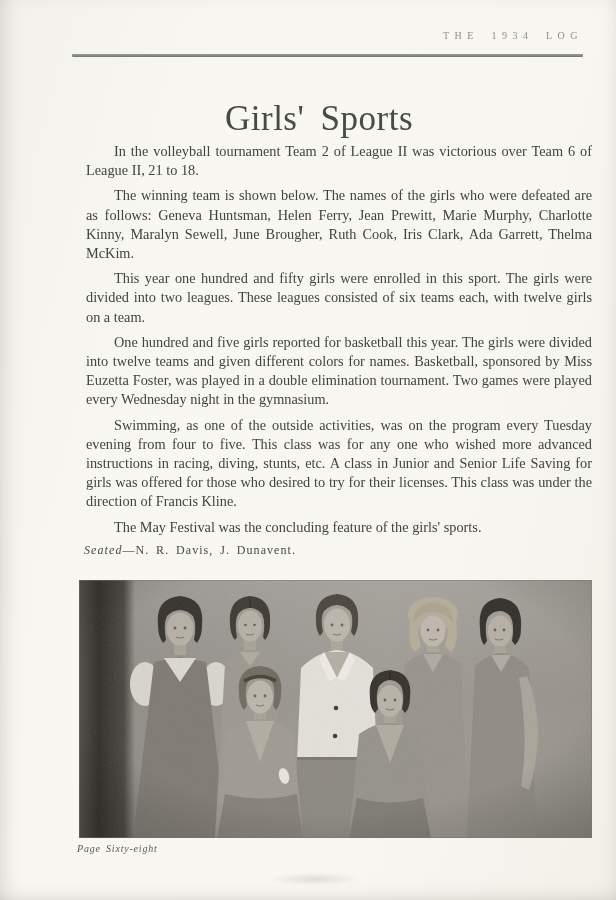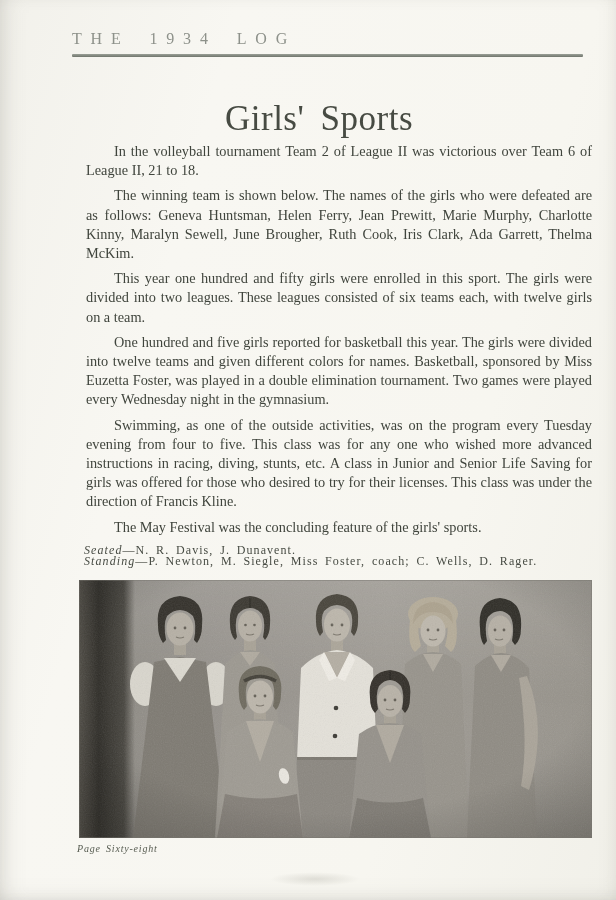--- a/index.html
+++ b/index.html
@@ -15,22 +15,22 @@
     background: linear-gradient(105deg, #f2f1eb 0%, #f8f7f2 28%, #f7f6f0 70%, #f1f0e9 100%);
     box-shadow: inset 16px 0 26px -18px rgba(120,118,108,0.35),
                 inset -10px 0 22px -16px rgba(128,126,116,0.28),
                 inset 0 -14px 24px -18px rgba(120,118,108,0.25);
     overflow: hidden;
     font-family: "Liberation Serif", serif;
   }
   .journal-header {
     position: absolute;
     top: 30px; left: 72px; width: 511px;
-    text-align: left;
-    font-size: 16px;
+    text-align: right;
+    font-size: 10px;
     letter-spacing: 0.55em;
     word-spacing: 0.45em;
     color: #8d918a;
   }
   .header-rule {
     position: absolute;
     top: 54px; left: 72px; width: 511px; height: 3px;
     background: linear-gradient(#9aa097, #70756c);
     border-radius: 1px;
   }
@@ -101,21 +101,20 @@
     <p>In the volleyball tournament Team 2 of League II was victorious over Team 6 of League II, 21 to 18.</p>
     <p>The winning team is shown below. The names of the girls who were defeated are as follows: Geneva Huntsman, Helen Ferry, Jean Prewitt, Marie Murphy, Charlotte Kinny, Maralyn Sewell, June Brougher, Ruth Cook, Iris Clark, Ada Garrett, Thelma McKim.</p>
     <p>This year one hundred and fifty girls were enrolled in this sport. The girls were divided into two leagues. These leagues consisted of six teams each, with twelve girls on a team.</p>
     <p>One hundred and five girls reported for basketball this year. The girls were divided into twelve teams and given different colors for names. Basketball, sponsored by Miss Euzetta Foster, was played in a double elimination tournament. Two games were played every Wednesday night in the gymnasium.</p>
     <p>Swimming, as one of the outside activities, was on the program every Tuesday evening from four to five. This class was for any one who wished more advanced instructions in racing, diving, stunts, etc. A class in Junior and Senior Life Saving for girls was offered for those who desired to try for their licenses. This class was under the direction of Francis Kline.</p>
     <p>The May Festival was the concluding feature of the girls' sports.</p>
   </div>
 
   <div class="photo-caption">
     <div><span class="caption-label">Seated</span><span>—N. R. Davis, J. Dunavent.</span></div>
-    <div><span class="caption-label">Standing</span><span>—P. Newton, M. Siegle, Miss Foster, coach; C. Wells, D. Rager.</span></div>
   </div>
 
   <svg class="team-photo" viewBox="0 0 513 258" preserveAspectRatio="none" role="img">
     <defs>
       <linearGradient id="bgG" x1="0" y1="0" x2="1" y2="0">
         <stop offset="0" stop-color="#8b8881"></stop>
         <stop offset="0.25" stop-color="#94908a"></stop>
         <stop offset="0.6" stop-color="#9d9992"></stop>
         <stop offset="1" stop-color="#96928a"></stop>
       </linearGradient>

